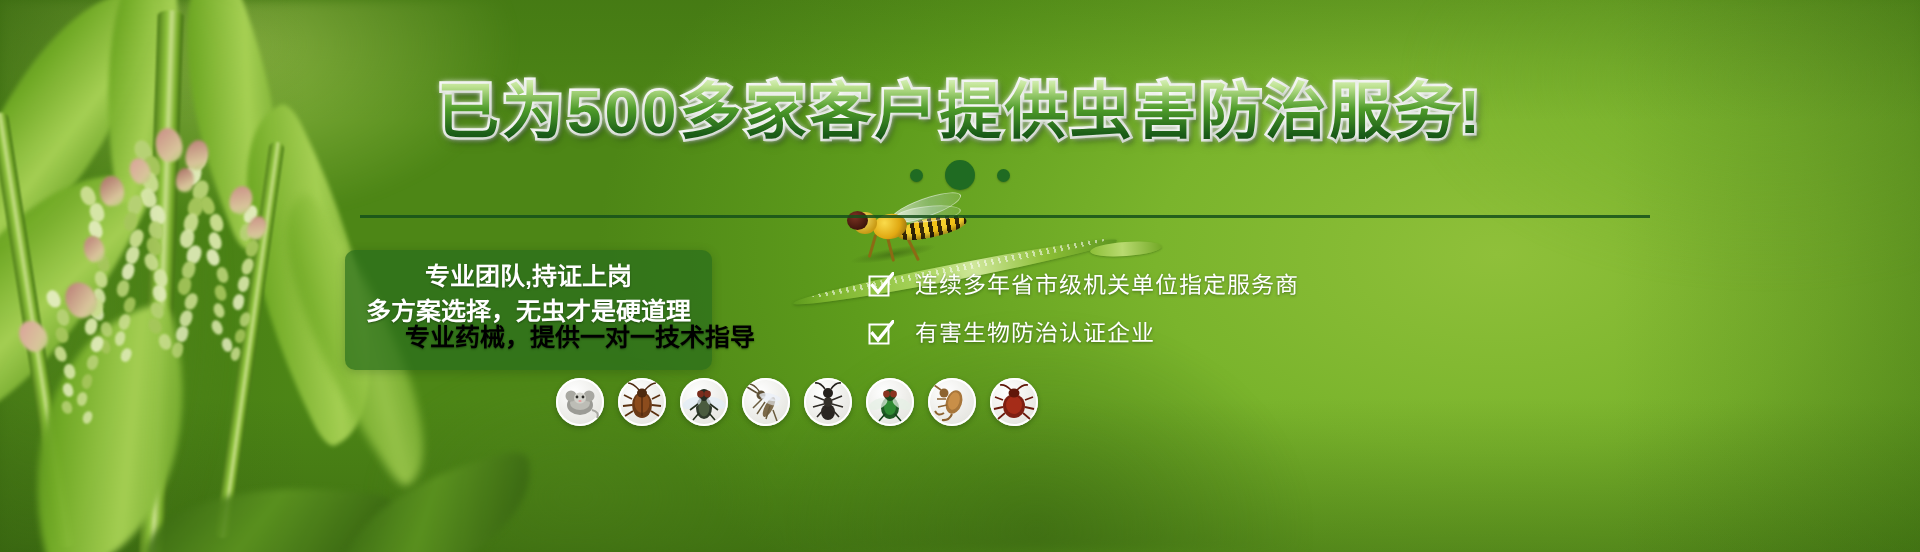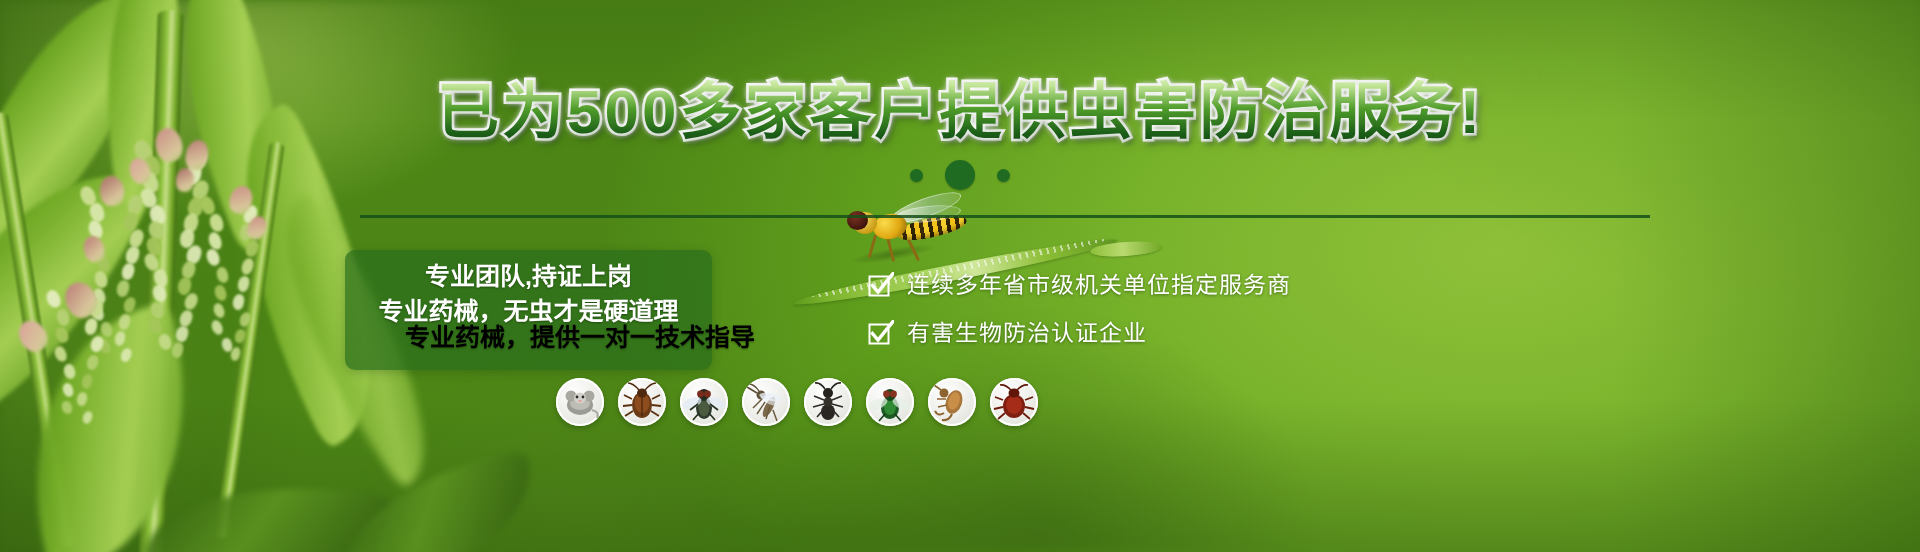--- a/index.html
+++ b/index.html
@@ -228,21 +228,21 @@
     color: #000000; font-weight: bold; font-size: 25px; line-height: 30px;
     white-space: nowrap;
     text-shadow: 0 1px 2px rgba(16,44,6,.55);
   }
 
   
   #bullets {
     position: absolute; left: 868px; top: 272px;
     display: flex; flex-direction: column; gap: 22px;
   }
-  .bullet { display: flex; align-items: center; gap: 13px; }
+  .bullet { display: flex; align-items: center; gap: 21px; }
   .check-icon { width: 26px; height: 26px; flex: 0 0 26px; display: block; }
   .bullet-label {
     color: #ffffff;
     font-size: 23px;
     line-height: 26px;
     white-space: nowrap;
     letter-spacing: 1px;
     text-shadow: 0 1px 3px rgba(20,48,8,.5);
   }
 
@@ -410,21 +410,21 @@
   <div id="dots">
     <span class="dot small"></span>
     <span class="dot big"></span>
     <span class="dot small"></span>
   </div>
 
   <div id="rule"></div>
 
   <div id="msg-box">
     <div class="msg-line l1">专业团队,持证上岗</div>
-    <div class="msg-line l2">专业药械，无虫才是硬道理</div>
+    <div class="msg-line l2">多方案选择，无虫才是硬道理</div>
     <div class="msg-line l3" style="visibility:hidden">&nbsp;</div>
   </div>
   <div id="msg-line-3">专业药械，提供一对一技术指导</div>
 
   <div id="bullets">
     <div class="bullet">
       <svg class="check-icon" viewBox="0 0 26 26">
         <rect x="1.5" y="4.5" width="19" height="19" fill="none" stroke="#ffffff" stroke-width="2"></rect>
         <path d="M4.5 13.5 L10 20 L25 1.5" fill="none" stroke="#ffffff" stroke-width="3.4" stroke-linecap="square"></path>
       </svg>

